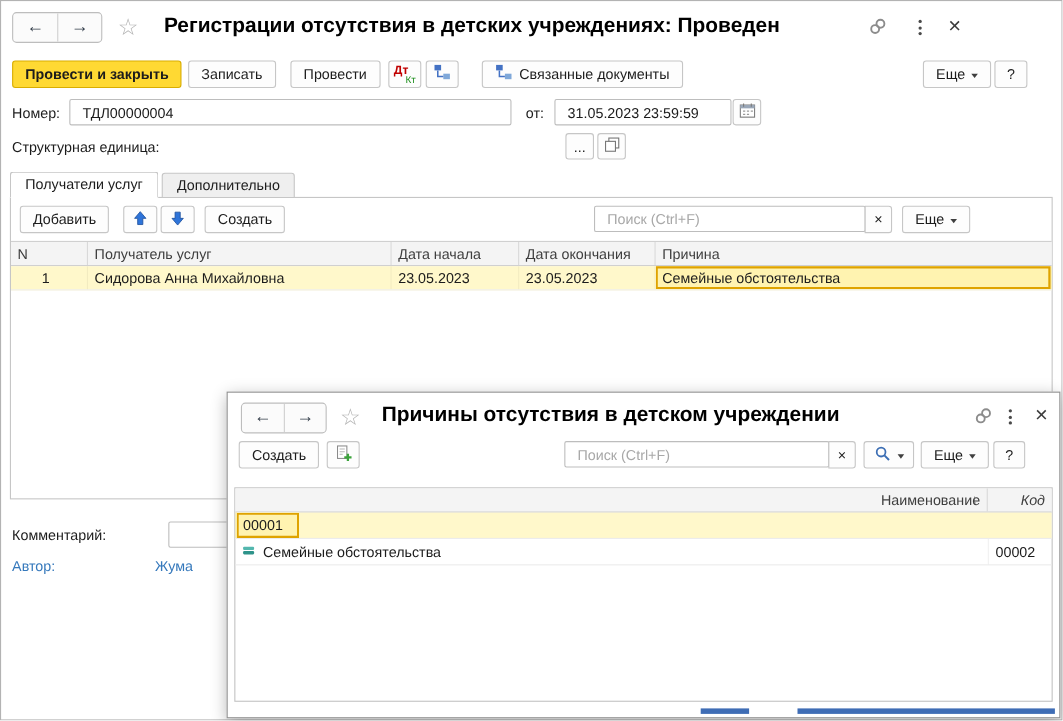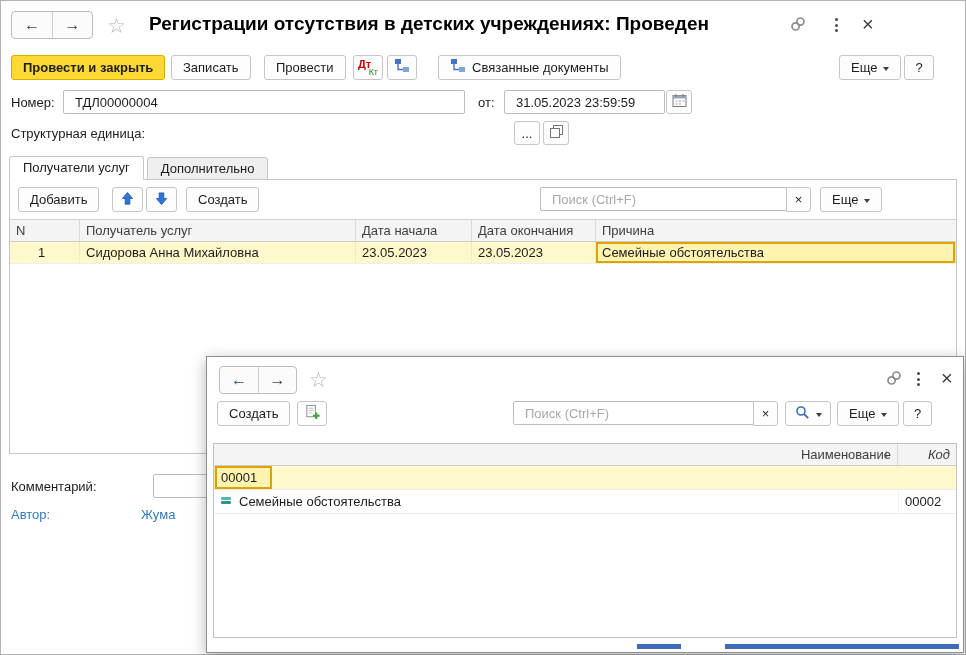--- a/index.html
+++ b/index.html
@@ -223,20 +223,21 @@
 
   <div class="nav-group" style="left:12px; top:9px;">
     <div class="nav-btn" style="width:38px;">
         <span>←</span>
       </div>
     <div class="nav-btn" style="width:38px;">
         <span>→</span>
       </div>
   </div>
   <div class="star" style="left:102px; top:12px;">☆</div>
+  <div class="wtitle" style="left:140px; top:10px;">Причины отсутствия в детском учреждении</div>
   <span class="abs" style="left:678px; top:12px;">
     <svg width="18" height="18" viewBox="0 0 18 18">
         <g fill="none" stroke="#8c8c8c" stroke-width="1.7">
           <circle cx="6.6" cy="11.4" r="3.6"></circle>
           <circle cx="11.4" cy="6.6" r="3.6"></circle>
         </g>
       </svg>
   </span>
   <div class="kebab" style="left:704px; top:13px;">
       <i></i>

